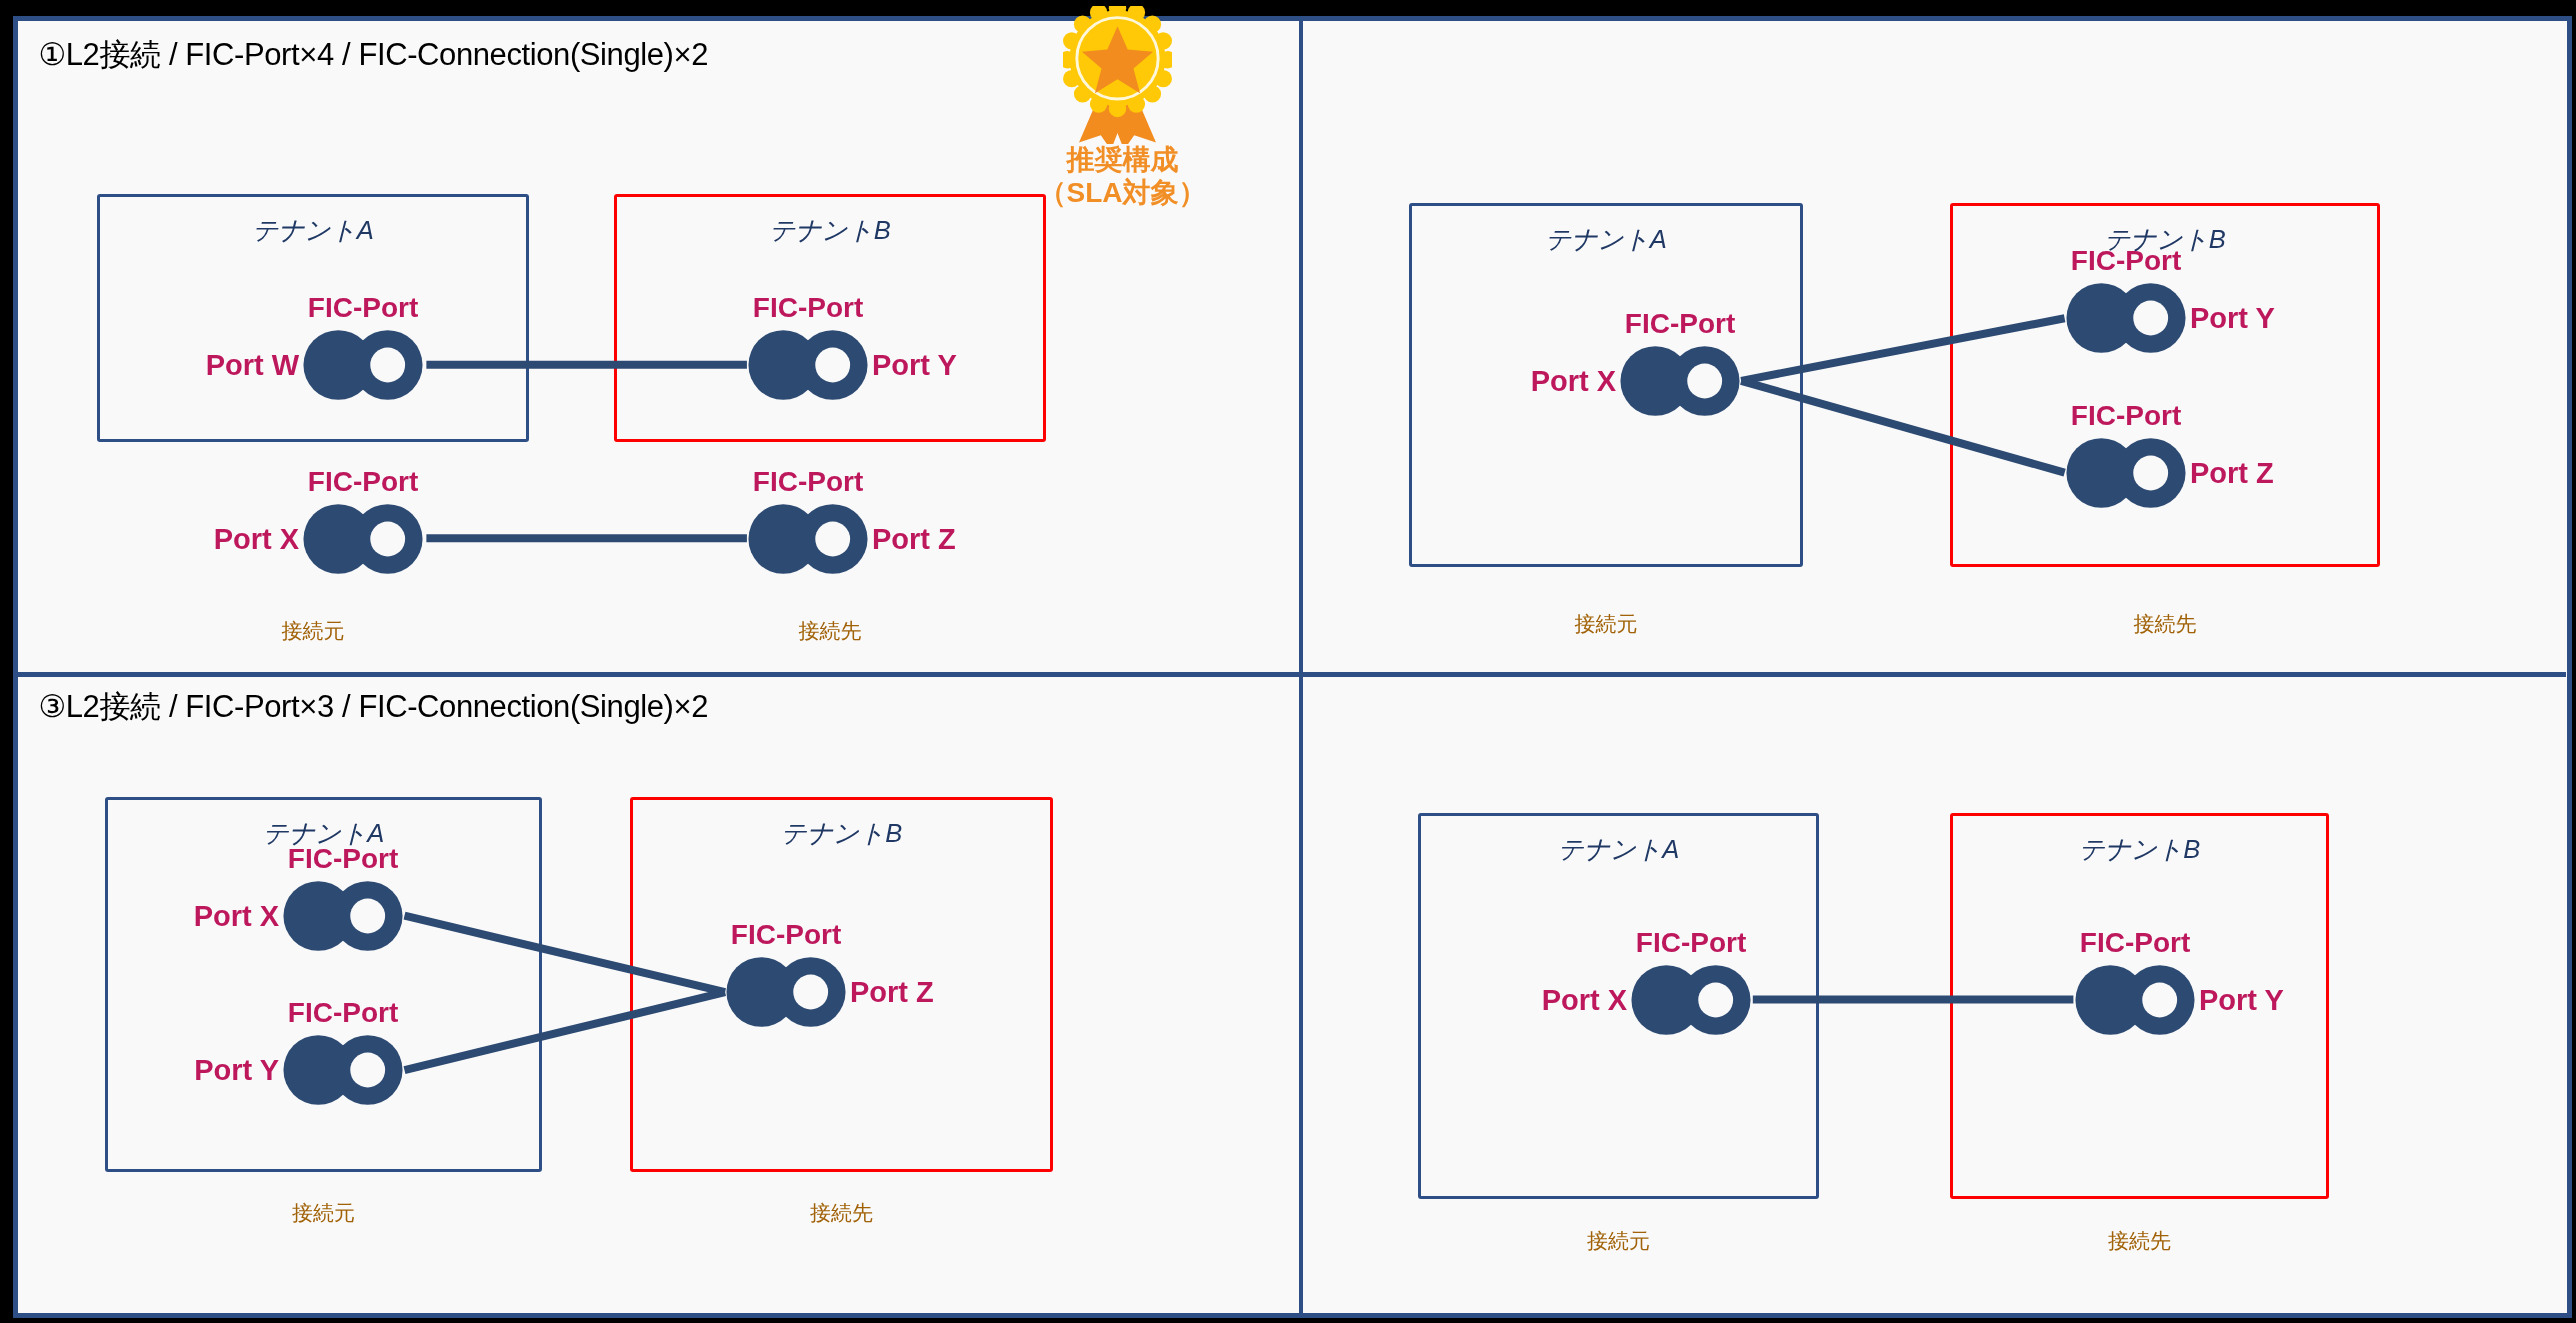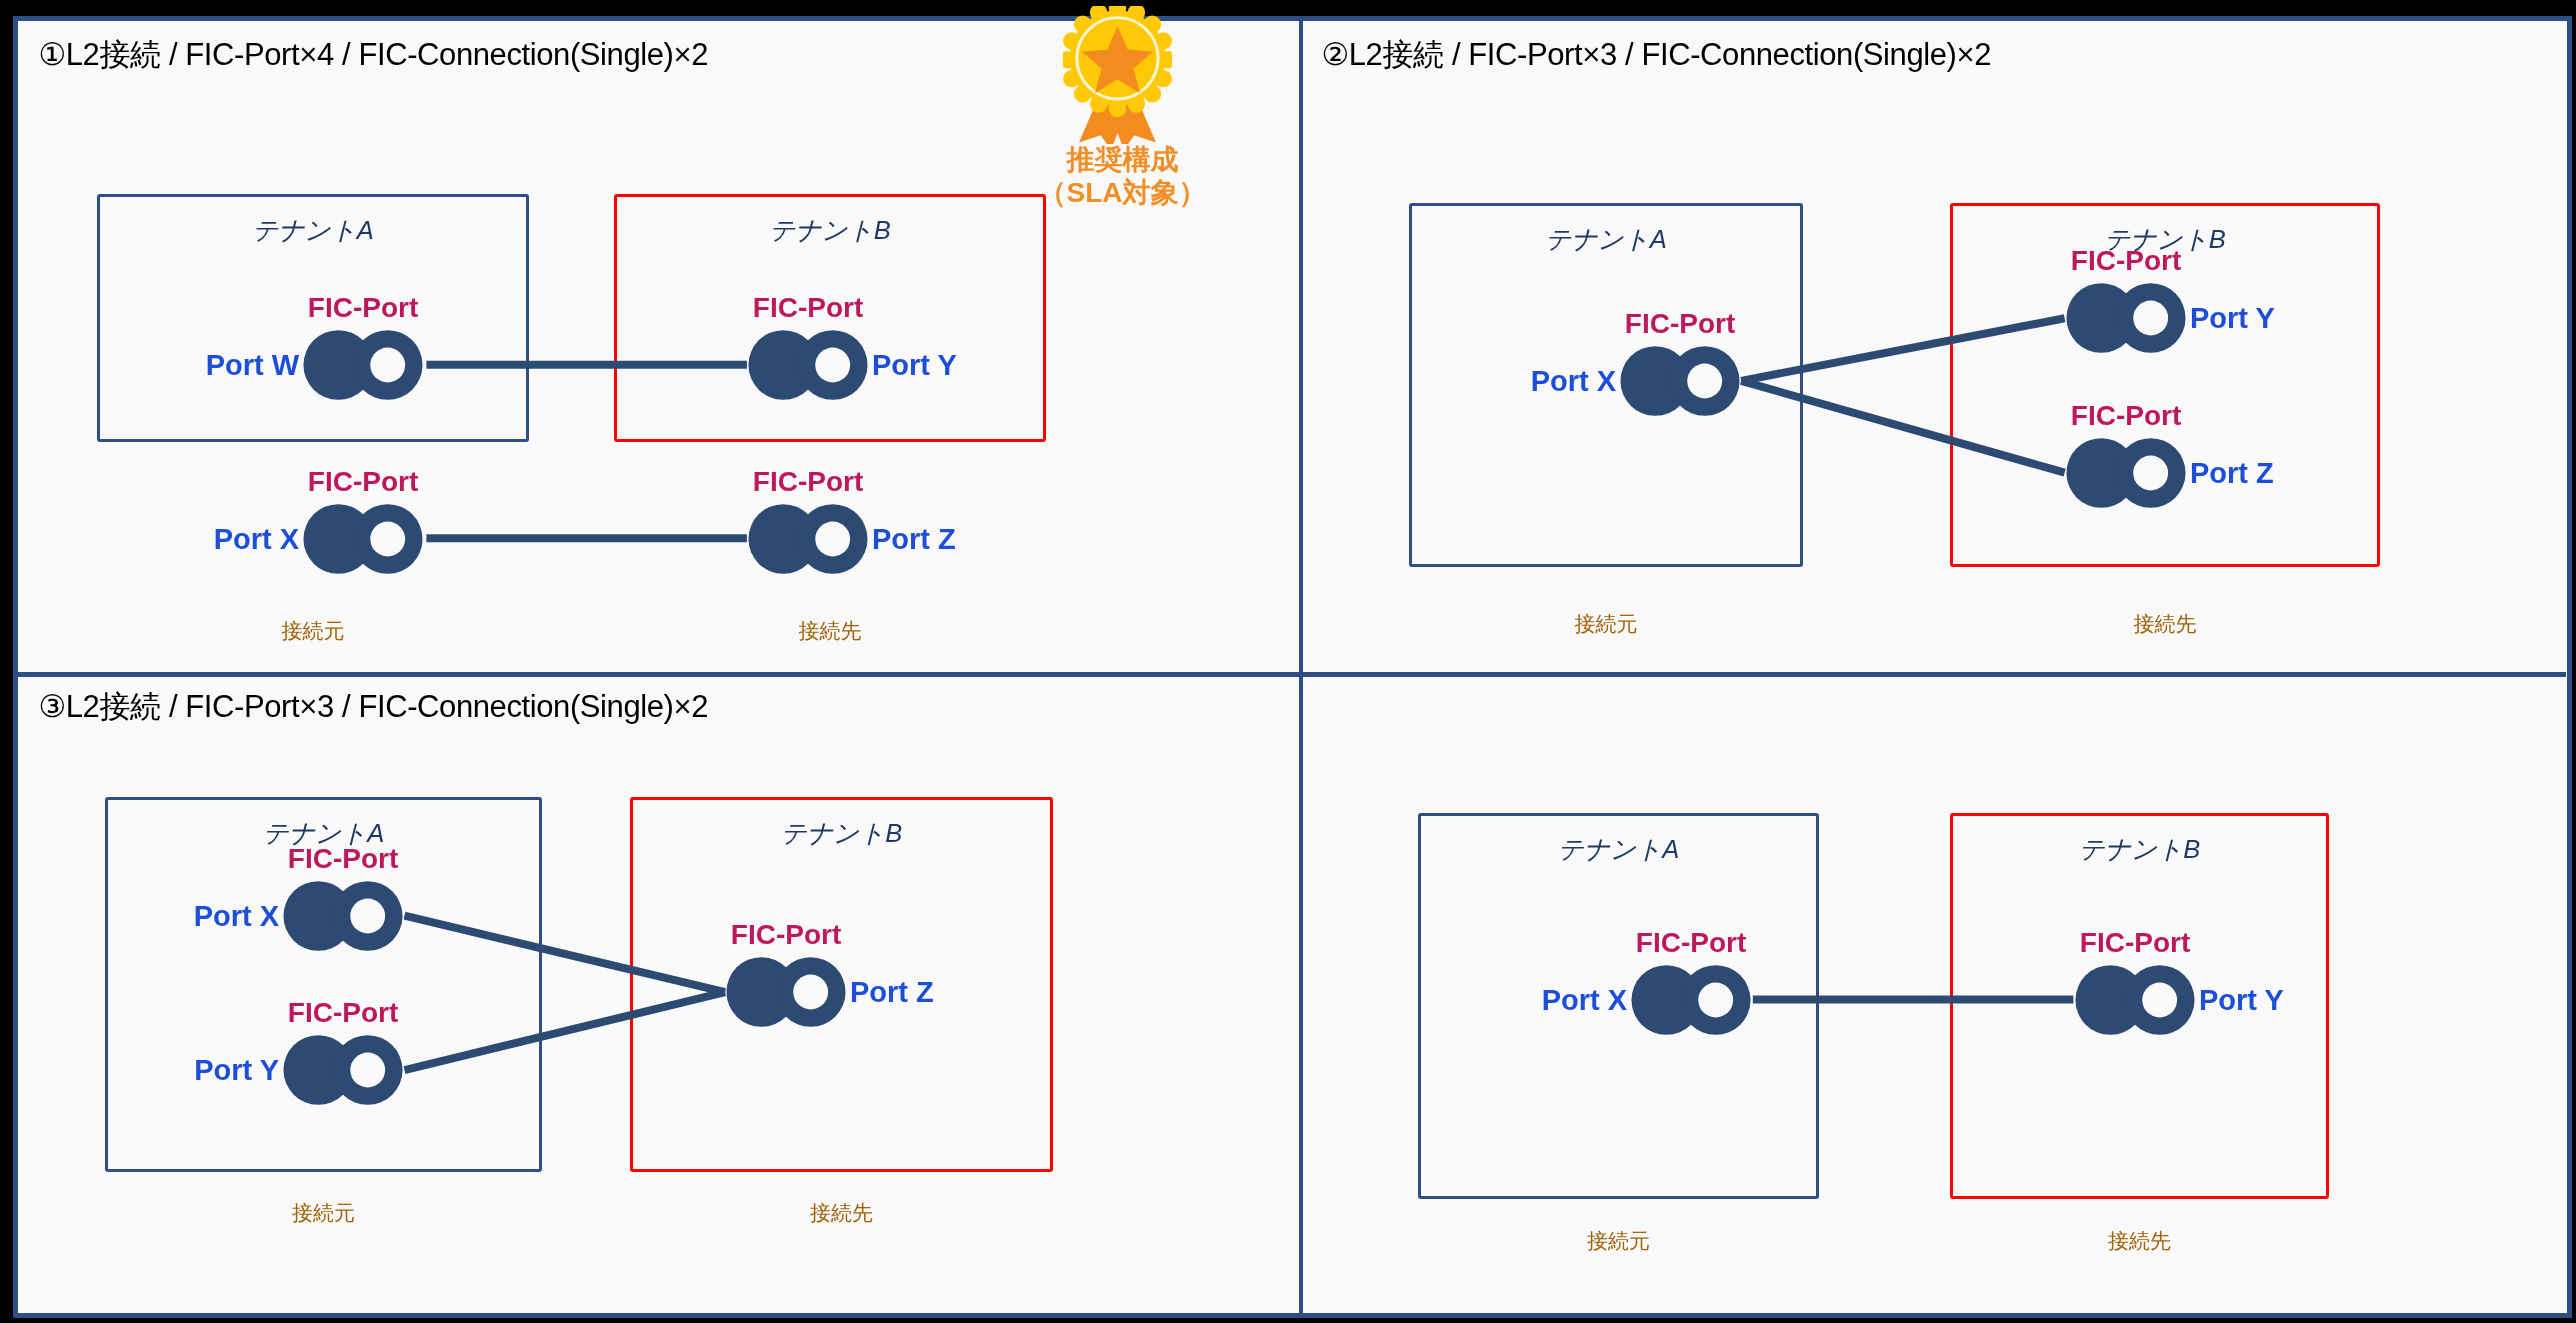--- a/index.html
+++ b/index.html
@@ -116,21 +116,21 @@
     position: absolute;
     left: 0; top: 0;
     width: 122px; height: 70px;
   }
   .node .port-name {
     position: absolute;
     top: 50%;
     transform: translateY(-50%);
     font-size: 29px;
     font-weight: bold;
-    color: #1d4ed8;
+    color: #be185d;
     white-space: nowrap;
     font-family: "Liberation Sans", "DejaVu Sans", sans-serif;
   }
   .node .port-name.left  { right: 100%; margin-right: 2.9px; }
   .node .port-name.right { left: 100%;  margin-left: 2.9px; }
 
   .link-layer {
     position: absolute;
     inset: 0;
     pointer-events: none;
@@ -254,21 +254,20 @@
           <polygon points="75,28 89,60 124,63 97,86 106,120 75,101 44,120 53,86 26,63 61,60" fill="#F28C1E"></polygon>
         </svg>
       </div>
       <div class="badge-text">
         <div>推奨構成</div>
         <div>（SLA対象）</div>
       </div>
     </div>
 
     <div class="panel p2">
-      <div class="panel-title">②L2接続 / FIC-Port×3 / FIC-Connection(Single)×2</div>
 
       <div class="tenant-box src" style="left:108px; top:182px; width:394px; height:364px;">
         <div class="tenant-label">テナントA</div>
       </div>
       <div class="edge-label" style="left:108px; top:589px; width:394px;">接続元</div>
 
       <div class="tenant-box dst" style="left:649px; top:182px; width:430px; height:364px;">
         <div class="tenant-label">テナントB</div>
       </div>
       <div class="edge-label" style="left:649px; top:589px; width:430px;">接続先</div>

